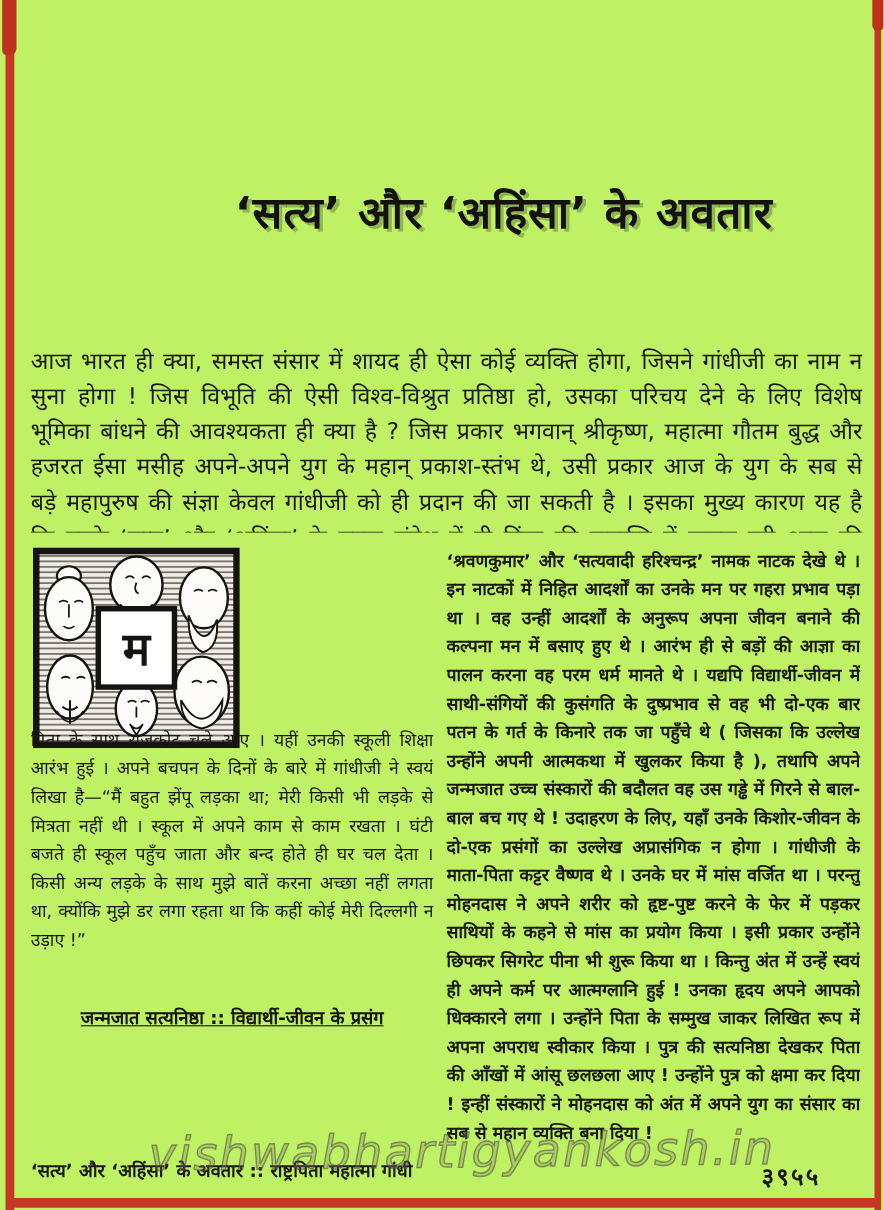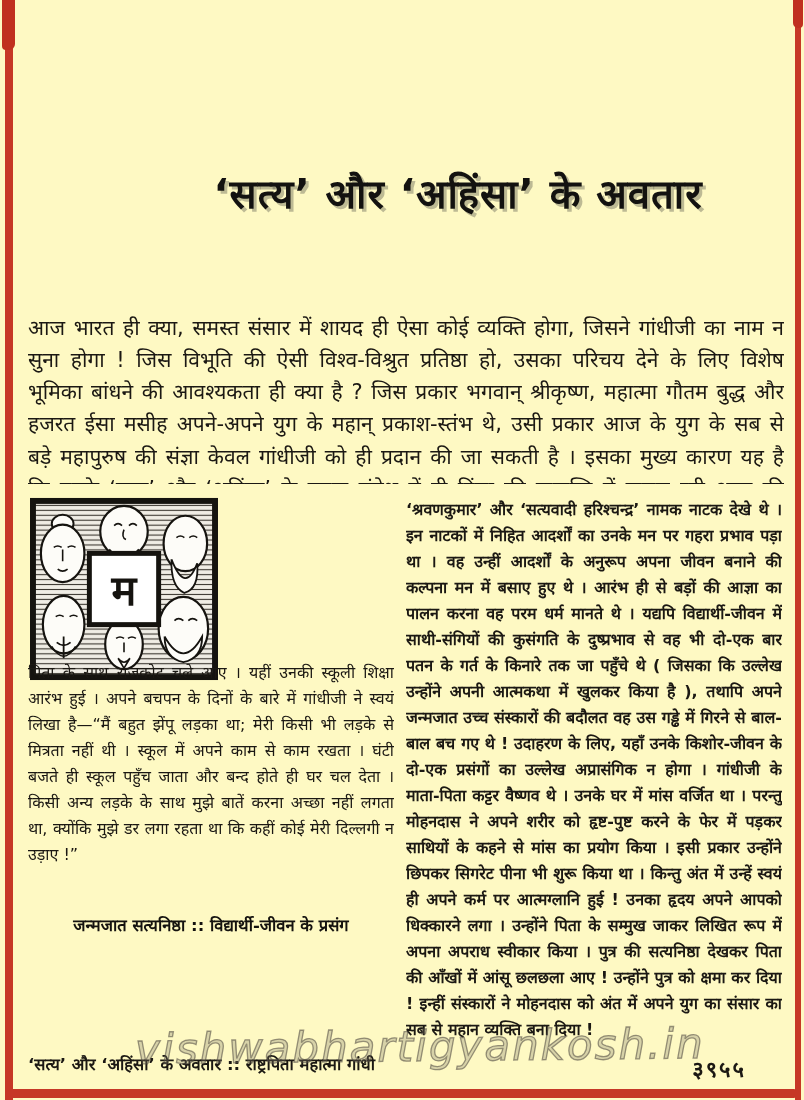--- a/index.html
+++ b/index.html
@@ -1,20 +1,20 @@
 <!DOCTYPE html>
 <html><head>
 <meta charset="utf-8">
 <style>
   html,body { margin:0; padding:0; background:#e8e6e0; }
   .page {
     position:relative;
     width:804px; height:1100px;
     margin:0 auto;
-    background:#fef9c3;
+    background:#bef264;
     overflow:hidden;
     font-family:"DejaVu Sans", sans-serif;
     color:#1b1813;
   }
 
   
   .red-left   { position:absolute; left:5px; top:0; bottom:0; width:8px; background:#c63826; }
   .red-left-top { position:absolute; left:2px; top:0; width:13px; height:50px; background:#c0301f; border-radius:0 0 6px 4px; }
   .red-right  { position:absolute; right:3px; top:0; bottom:0; width:6px; background:#c63826; }
   .red-right-top { position:absolute; right:1px; top:0; width:10px; height:28px; background:#c0301f; border-radius:0 0 4px 5px; }
@@ -29,21 +29,21 @@
   
   .intro { position:absolute; top:312px; left:28px; width:756px; height:172px; overflow:hidden;
            font-size:21px; line-height:1.53; text-align:justify; text-align-last:center; word-spacing:1px; }
 
   
   .textblock { position:absolute; overflow:hidden; font-size:16px; line-height:26px; text-align:justify; }
   .illus { position:absolute; top:497px; left:30px; width:188px; height:184px; }
   .beside-img { top:497px; left:224px; width:170px; height:192px; }
   .below-img  { top:660px; left:28px;  width:366px; height:212px; font-weight:500; }
   .section-heading { position:absolute; top:913px; left:28px; width:366px; text-align:center;
-                     font-size:16.5px; font-weight:bold; color:#14120f; }
+                     font-size:16.5px; font-weight:bold; color:#14120f;text-decoration:underline; }
   .left-p2 { top:946px; left:28px; width:366px; height:104px; text-indent:1.6em; font-weight:500; }
   .right-col { top:497px; left:406px; width:376px; height:556px; font-weight:700; }
 
   
   .watermark {
     position:absolute; top:1022px; left:130px; width:580px;
     font-size:42px; font-style:italic; letter-spacing:2px; text-align:center;
     color:rgba(125,118,105,0.30);
     -webkit-text-stroke:1.3px rgba(75,70,62,0.55);
     transform:rotate(-0.6deg);

